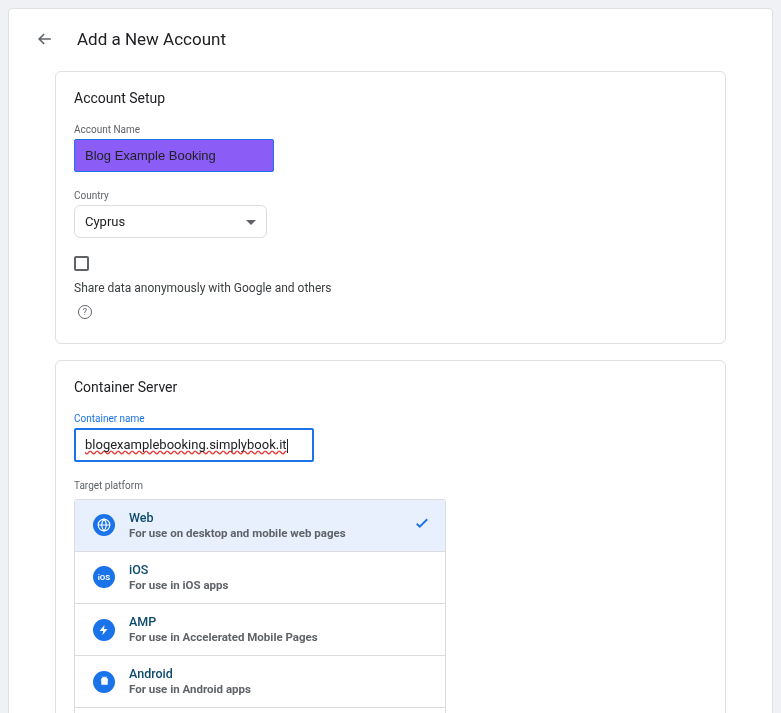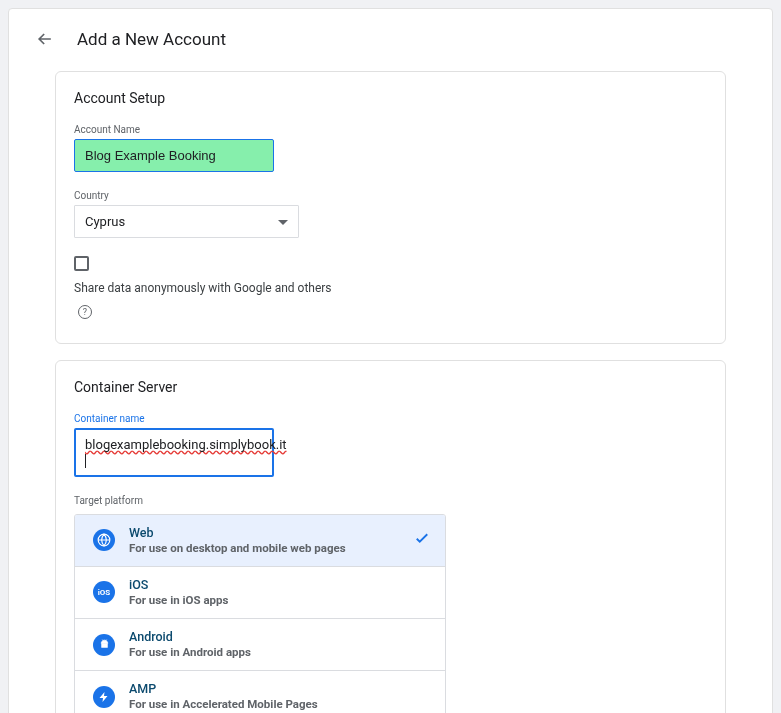--- a/index.html
+++ b/index.html
@@ -6,24 +6,24 @@
     body { font-family: Roboto, "Helvetica Neue", Arial, sans-serif; background: #f0f1f4; padding: 8px; }
     .dialog { width: 765px; background: #fff; border: 1px solid #e0e0e0; border-radius: 4px; padding: 0 0 20px 0; }
     .header { display: flex; align-items: center; padding: 18px 24px 12px 24px; gap: 20px; }
     .back-btn { width: 24px; height: 24px; display: flex; align-items: center; justify-content: center; cursor: pointer; color: #5f6368; }
     .title { font-size: 17px; font-weight: 400; color: #202124; }
     .panel { margin: 8px 46px 0 46px; border: 1px solid #e0e0e0; border-radius: 6px; padding: 18px 18px 24px 18px; }
     .panel-title { font-size: 14px; color: #202124; margin-bottom: 18px; }
     .field-label { font-size: 10px; color: #5f6368; margin-bottom: 4px; display: block; }
     .field-label.blue { color: #1a73e8; }
     .field-wrap { margin-bottom: 18px; }
-    .text-input { border: 1px solid #1a73e8; background: #86efac; border-radius: 2px; padding: 8px 10px; font-size: 13px; color: #202124; width: 200px; outline: none; }
-    .text-input.active { border: 2px solid #1a73e8; background: #fff; width: 200px; padding: 7px 9px; }
+    .text-input { border: 1px solid #1a73e8; background: #8b5cf6; border-radius: 2px; padding: 8px 10px; font-size: 13px; color: #202124; width: 200px; outline: none; }
+    .text-input.active { border: 2px solid #1a73e8; background: #fff; width: 240px; padding: 7px 9px; }
     .container-name-val { font-size: 13px; color: #202124; }
-    .select { position: relative; width: 225px; border: 1px solid #dadce0; border-radius: 1px; padding: 8px 28px 8px 10px; font-size: 13px; color: #202124; cursor: pointer; }
+    .select { position: relative; width: 193px; border: 1px solid #dadce0; border-radius: 6px; padding: 8px 28px 8px 10px; font-size: 13px; color: #202124; cursor: pointer; }
     .select::after { content: ''; position: absolute; right: 10px; top: 50%; transform: translateY(-2px); border: 5px solid transparent; border-top-color: #5f6368; }
     .checkbox-row { display: flex; align-items: flex-start; margin-top: 14px; gap: 10px; flex-direction: column; }
     .checkbox { width: 15px; height: 15px; border: 2px solid #5f6368; border-radius: 2px; cursor: pointer; }
     .checkbox-label { font-size: 12px; color: #3c4043; }
     .help-icon { display: inline-flex; align-items: center; justify-content: center; width: 14px; height: 14px; border: 1px solid #5f6368; border-radius: 50%; font-size: 9px; color: #5f6368; margin-left: 4px; cursor: pointer; }
     .platform-list { border: 1px solid #dadce0; border-radius: 3px; overflow: hidden; width: 372px; }
     .platform-item { display: flex; align-items: center; padding: 10px 14px 10px 18px; border-top: 1px solid #dadce0; cursor: pointer; position: relative; }
     .platform-item:first-child { border-top: none; }
     .platform-item.selected { background: #e8f0fe; }
     .platform-icon { width: 22px; height: 22px; border-radius: 50%; background: #1a73e8; display: flex; align-items: center; justify-content: center; margin-right: 14px; flex-shrink: 0; color: #fff; }
@@ -103,40 +103,40 @@
       <div class="platform-item">
         <div class="platform-icon" style="font-size:8px; font-weight:700;">iOS</div>
         <div class="platform-text">
           <div class="p-title">iOS</div>
           <div class="p-desc">For use in iOS apps</div>
         </div>
       </div>
 
       <div class="platform-item">
         <div class="platform-icon">
+          <svg width="12" height="12" viewBox="0 0 24 24" fill="#fff">
+              <path d="M13 2L3 14h7l-1 8 10-12h-7l1-8z"></path>
+            </svg>
+        </div>
+        <div class="platform-text">
+          <div class="p-title">AMP</div>
+          <div class="p-desc">For use in Accelerated Mobile Pages</div>
+        </div>
+      </div>
+
+      <div class="platform-item">
+        <div class="platform-icon">
           <svg width="13" height="13" viewBox="0 0 24 24" fill="#fff">
               <path d="M6 10c0-3.3 2.7-6 6-6s6 2.7 6 6H6zm2-7l1.5 2M16 3l-1.5 2" stroke="#fff" stroke-width="1.5"></path>
               <rect x="6" y="10" width="12" height="8" rx="1"></rect>
             </svg>
         </div>
         <div class="platform-text">
           <div class="p-title">Android</div>
           <div class="p-desc">For use in Android apps</div>
-        </div>
-      </div>
-
-      <div class="platform-item">
-        <div class="platform-icon">
-          <svg width="12" height="12" viewBox="0 0 24 24" fill="#fff">
-              <path d="M13 2L3 14h7l-1 8 10-12h-7l1-8z"></path>
-            </svg>
-        </div>
-        <div class="platform-text">
-          <div class="p-title">AMP</div>
-          <div class="p-desc">For use in Accelerated Mobile Pages</div>
         </div>
       </div>
 
       <div class="platform-item">
         <div class="platform-icon">
           <svg width="13" height="13" viewBox="0 0 24 24" fill="#fff">
               <path d="M18 15a4 4 0 000-8 6 6 0 00-11.5 1A4 4 0 006 15h12z"></path>
             </svg>
         </div>
         <div class="platform-text">

